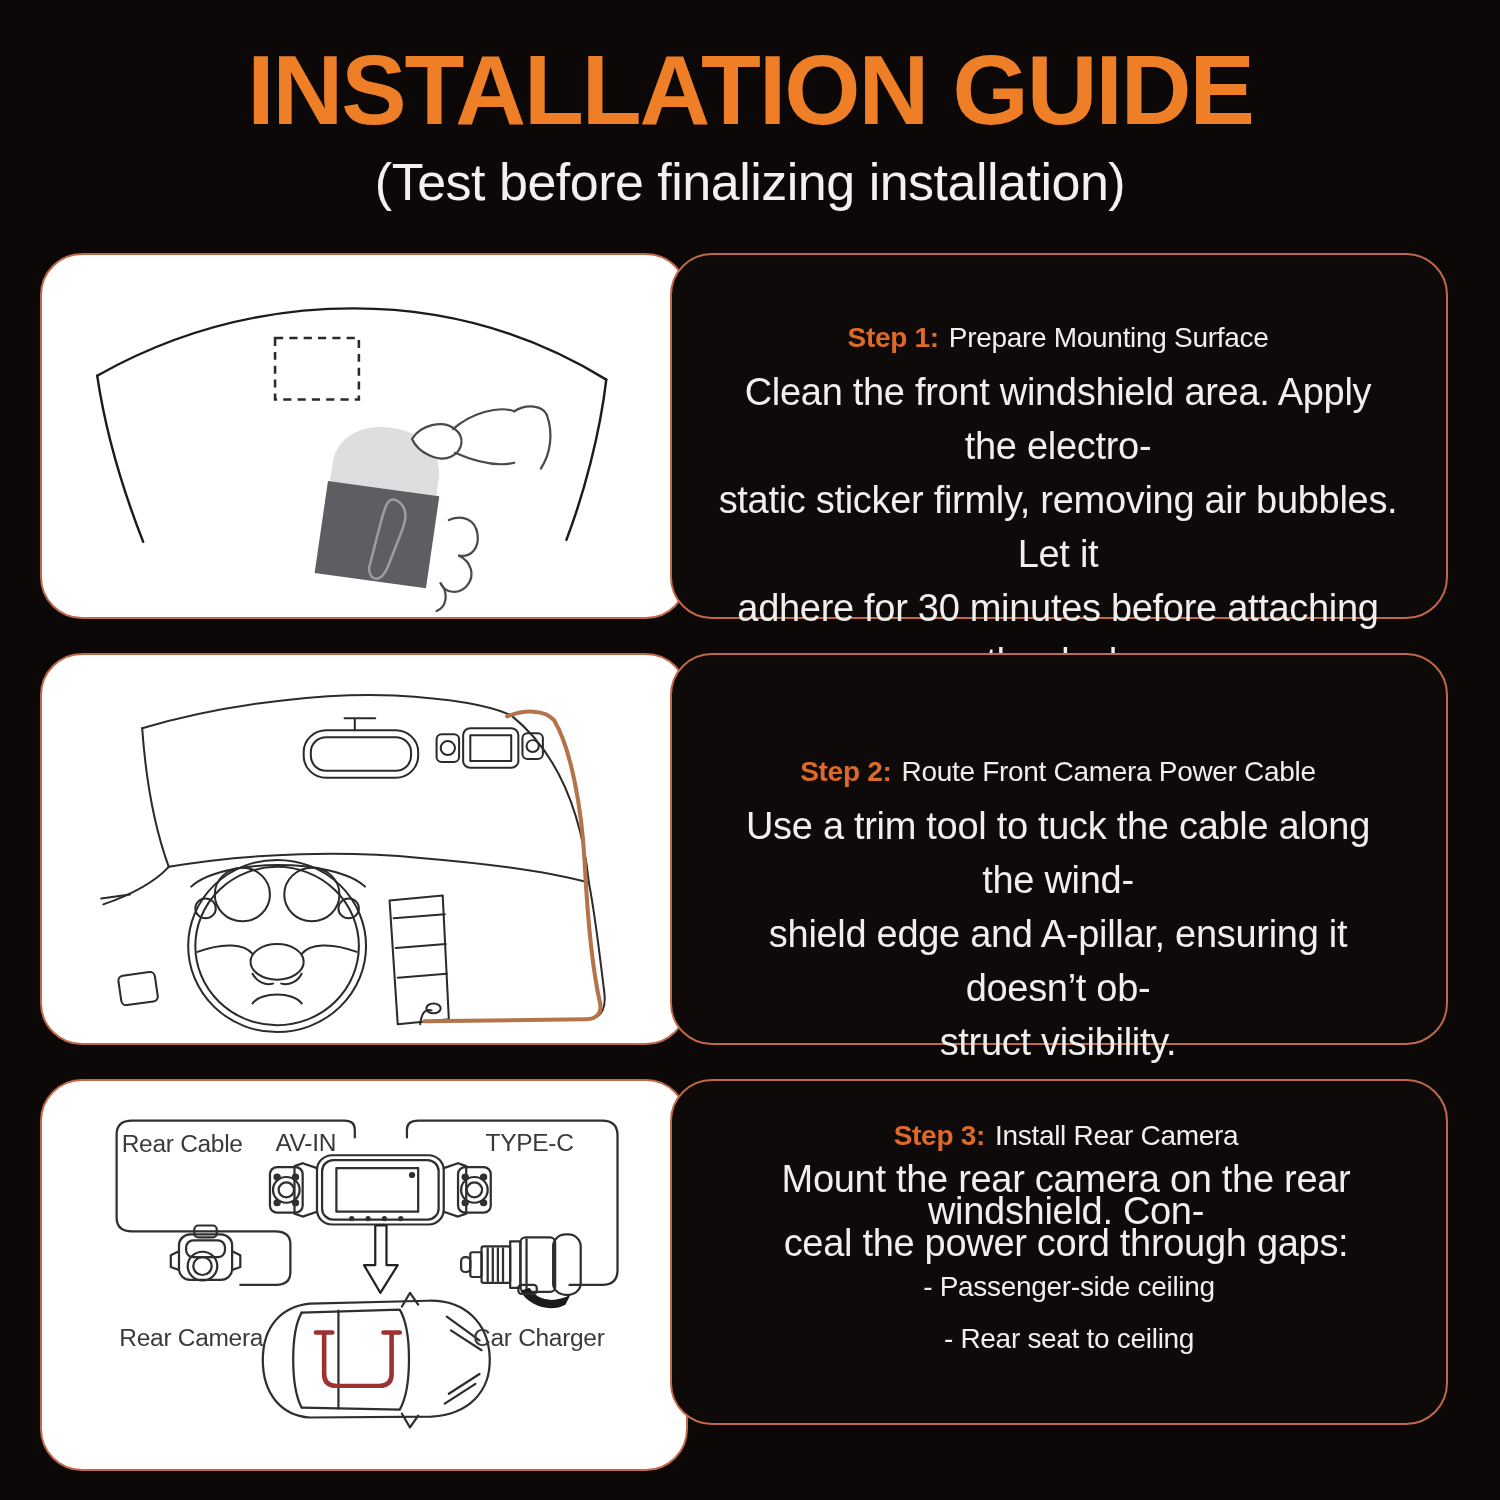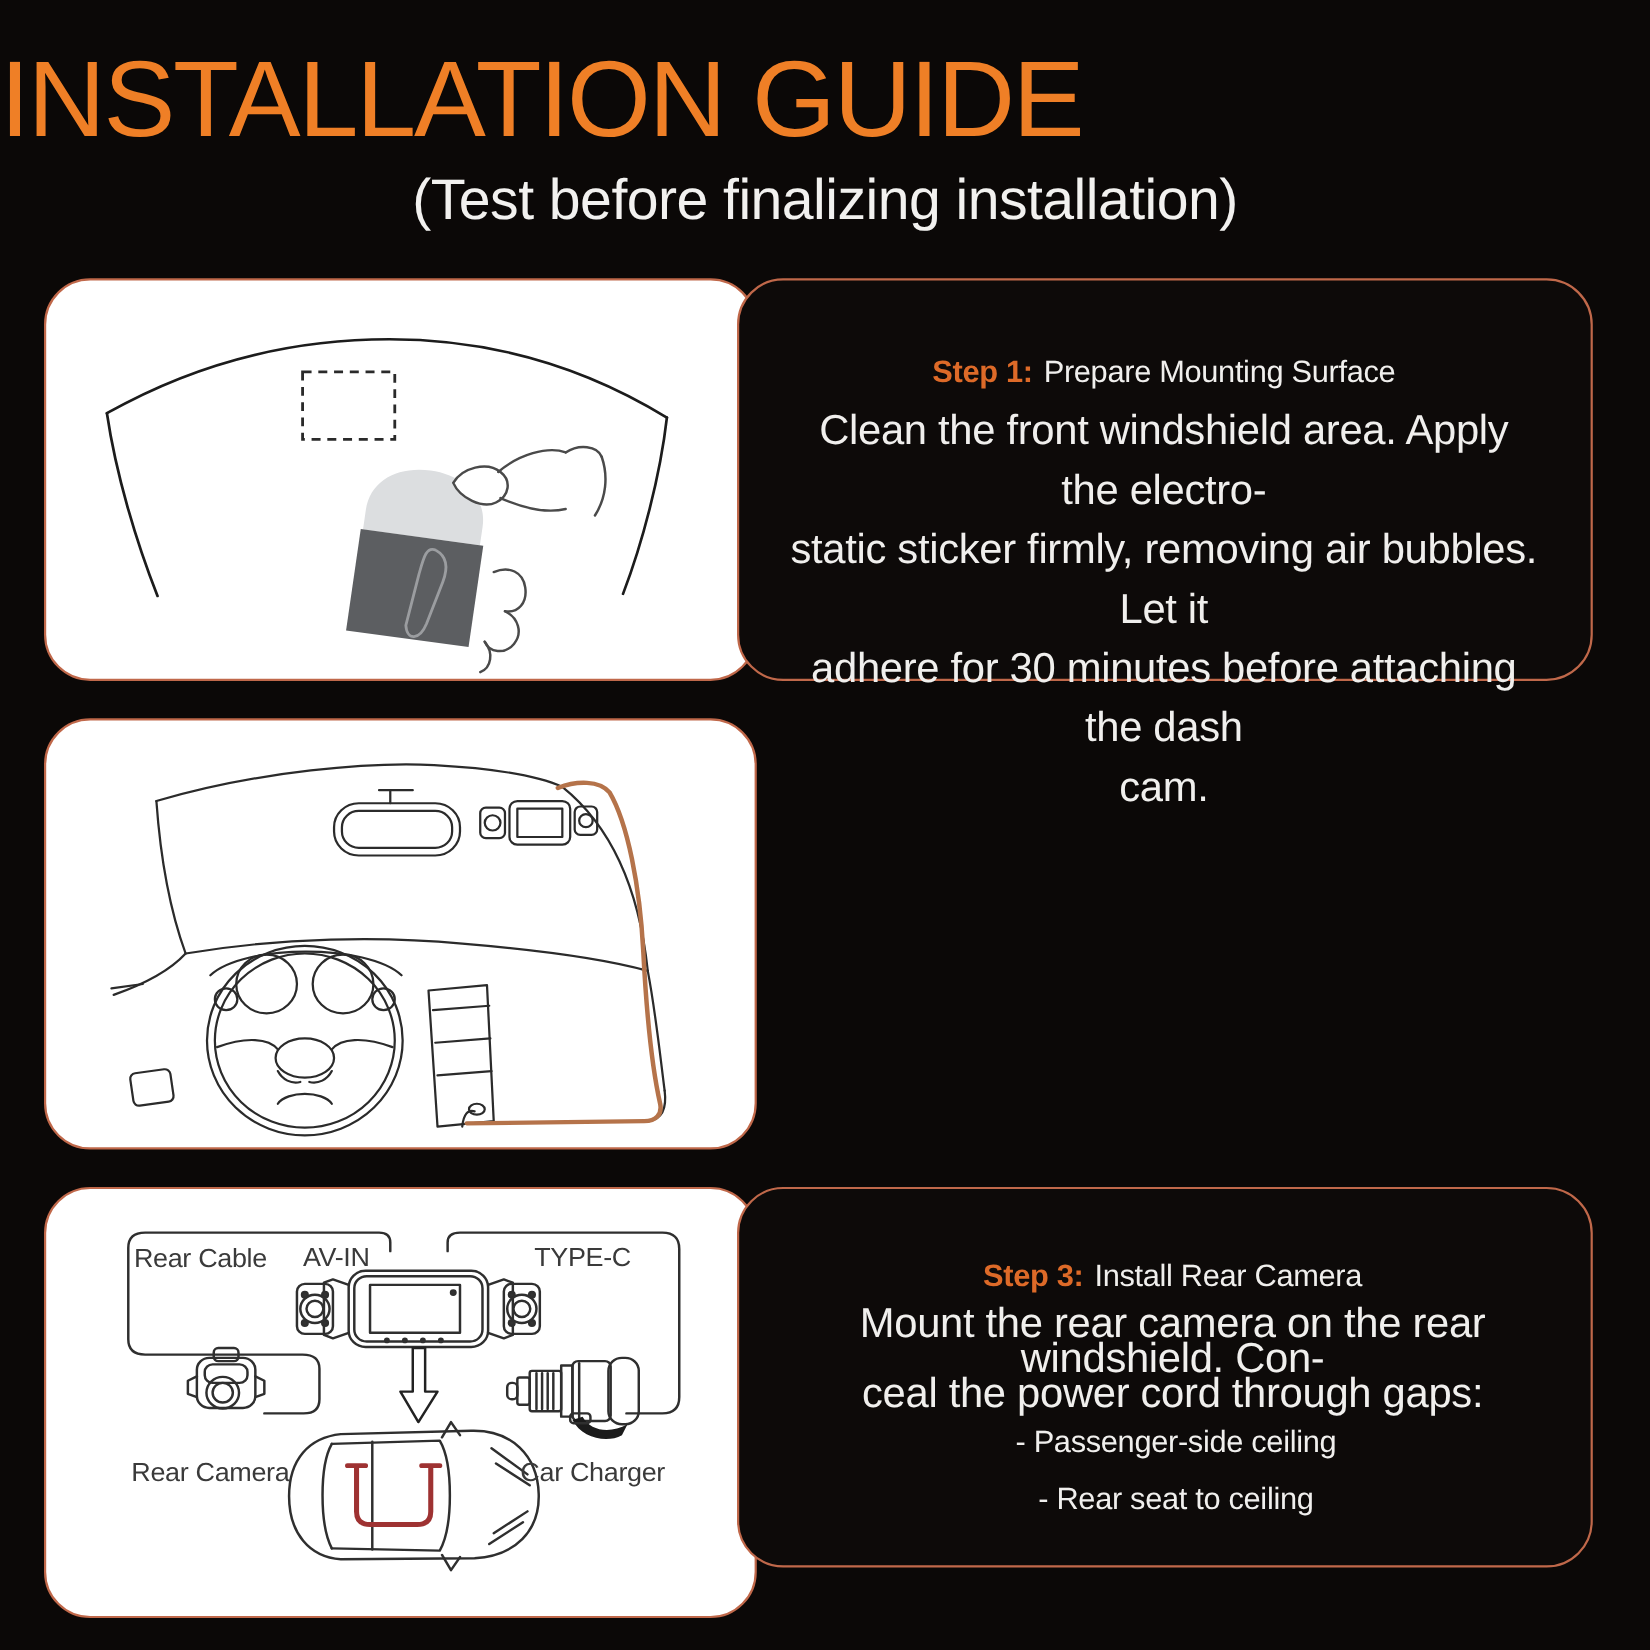--- a/index.html
+++ b/index.html
@@ -8,22 +8,22 @@
     --white_panel:#FFFFFF; --background:#0B0807; --panel_bg:#0D0A09;
   }
   *{box-sizing:border-box;}
   html,body{margin:0;padding:0;}
   body{
     width:1500px;height:1500px;background:var(--background);
     font-family:"Liberation Sans",sans-serif;overflow:hidden;
   }
   .page{position:relative;width:1500px;height:1500px;overflow:hidden;}
   .title{
-    position:absolute;top:38px;left:0;width:1500px;
-    color:var(--accent);font-size:98px;font-weight:normal;letter-spacing:-2px;
+    position:absolute;top:38px;left:0;width:1500px;text-align:center;
+    color:var(--accent);font-size:98px;font-weight:bold;letter-spacing:-2px;
     line-height:104px;white-space:nowrap;
   }
   .subtitle{
     position:absolute;top:156px;left:0;width:1500px;text-align:center;
     color:#F2F1EF;font-size:52px;letter-spacing:-0.5px;line-height:52px;
   }
   .row{position:absolute;left:40px;width:1408px;display:flex;align-items:flex-start;}
   .r1{top:253px;height:366px;}
   .r2{top:653px;height:392px;}
   .r3{top:1079px;height:392px;}
@@ -32,21 +32,21 @@
     border:2px solid var(--row_border);border-radius:42px;overflow:hidden;flex:none;
   }
   .panel-black{
     flex:1;height:100%;background:var(--panel_bg);
     border:2px solid var(--row_border);border-radius:42px;
   }
   .r3 .panel-black{height:346px;}
   svg.illus{display:block;width:100%;height:100%;}
   .step-text{padding:56px 46px 0 44px;text-align:center;}
   .r2 .step-text{padding-top:90px;}
-  .r3 .step-text{padding-top:52px;margin-left:16px;}
+  .r3 .step-text{padding-top:28px;margin-left:16px;}
   .step-head{font-size:28px;line-height:54px;color:var(--body_text);letter-spacing:-0.3px;}
   .step-label{color:var(--step_label);font-weight:bold;margin-right:10px;}
   .step-body{
     font-size:38px;line-height:54px;color:var(--body_text);
     white-space:pre-line;letter-spacing:-0.3px;
   }
   .r3 .step-body{line-height:32px;}
   .bullets{margin-top:2px;}
   .bullet{font-size:28px;line-height:52px;color:var(--body_text);letter-spacing:-0.3px;padding-left:6px;}
   .diagram-label{font-size:24px;fill:#3A3A3A;letter-spacing:-0.3px;}
@@ -147,20 +147,30 @@
             <path d="M 340 248 L 392 243 L 398 368 L 348 373 Z"></path>
             <path d="M 344 266 L 394 262 M 346 296 L 395 292 M 348 326 L 396 322"></path>
             <path d="M 370 373 C 371 362 375 357 381 359"></path>
             <ellipse cx="383" cy="357" rx="7" ry="5"></ellipse>
           </g>
           <rect x="76" y="322" width="36" height="30" rx="5" transform="rotate(-8 94 337)"></rect>
           <path d="M 58 246 L 86 242"></path>
         </g>
         <path class="cable-orange" d="M 455 62 C 472 55 492 55 501 66 C 517 94 528 152 531 212 C 534 272 539 320 546 352 C 548 362 542 368 532 368 L 374 370" fill="none" stroke-width="4" stroke-linecap="round"></path>
       </svg>
+    </div>
+    <div class="panel-black">
+      <div class="step-text">
+        <div class="step-head">
+          <span class="step-label">Step 2:</span><span class="step-title">Route Front Camera Power Cable</span>
+        </div>
+        <div class="step-body">Use a trim tool to tuck the cable along the wind-
+shield edge and A-pillar, ensuring it doesn’t ob-
+struct visibility.</div>
+      </div>
     </div>
   </div>
 
   <div class="row r3">
     <div class="panel-white">
       <svg class="illus" viewBox="0 0 630 392" preserveAspectRatio="none">
         <g fill="none" stroke="#2f2f2f" stroke-width="2.2" stroke-linecap="round" stroke-linejoin="round">
           <path d="M 306 57 L 306 49 Q 306 40 296 40 L 88 40 Q 73 40 73 54 L 73 138 Q 73 152 88 152 L 228 152 Q 243 152 243 165 L 243 193 Q 243 206 229 206 L 194 206"></path>
           <path d="M 357 57 L 357 49 Q 357 40 368 40 L 548 40 Q 563 40 563 55 L 563 191 Q 563 206 548 206 L 516 206"></path>
           <g transform="translate(331,110)">

